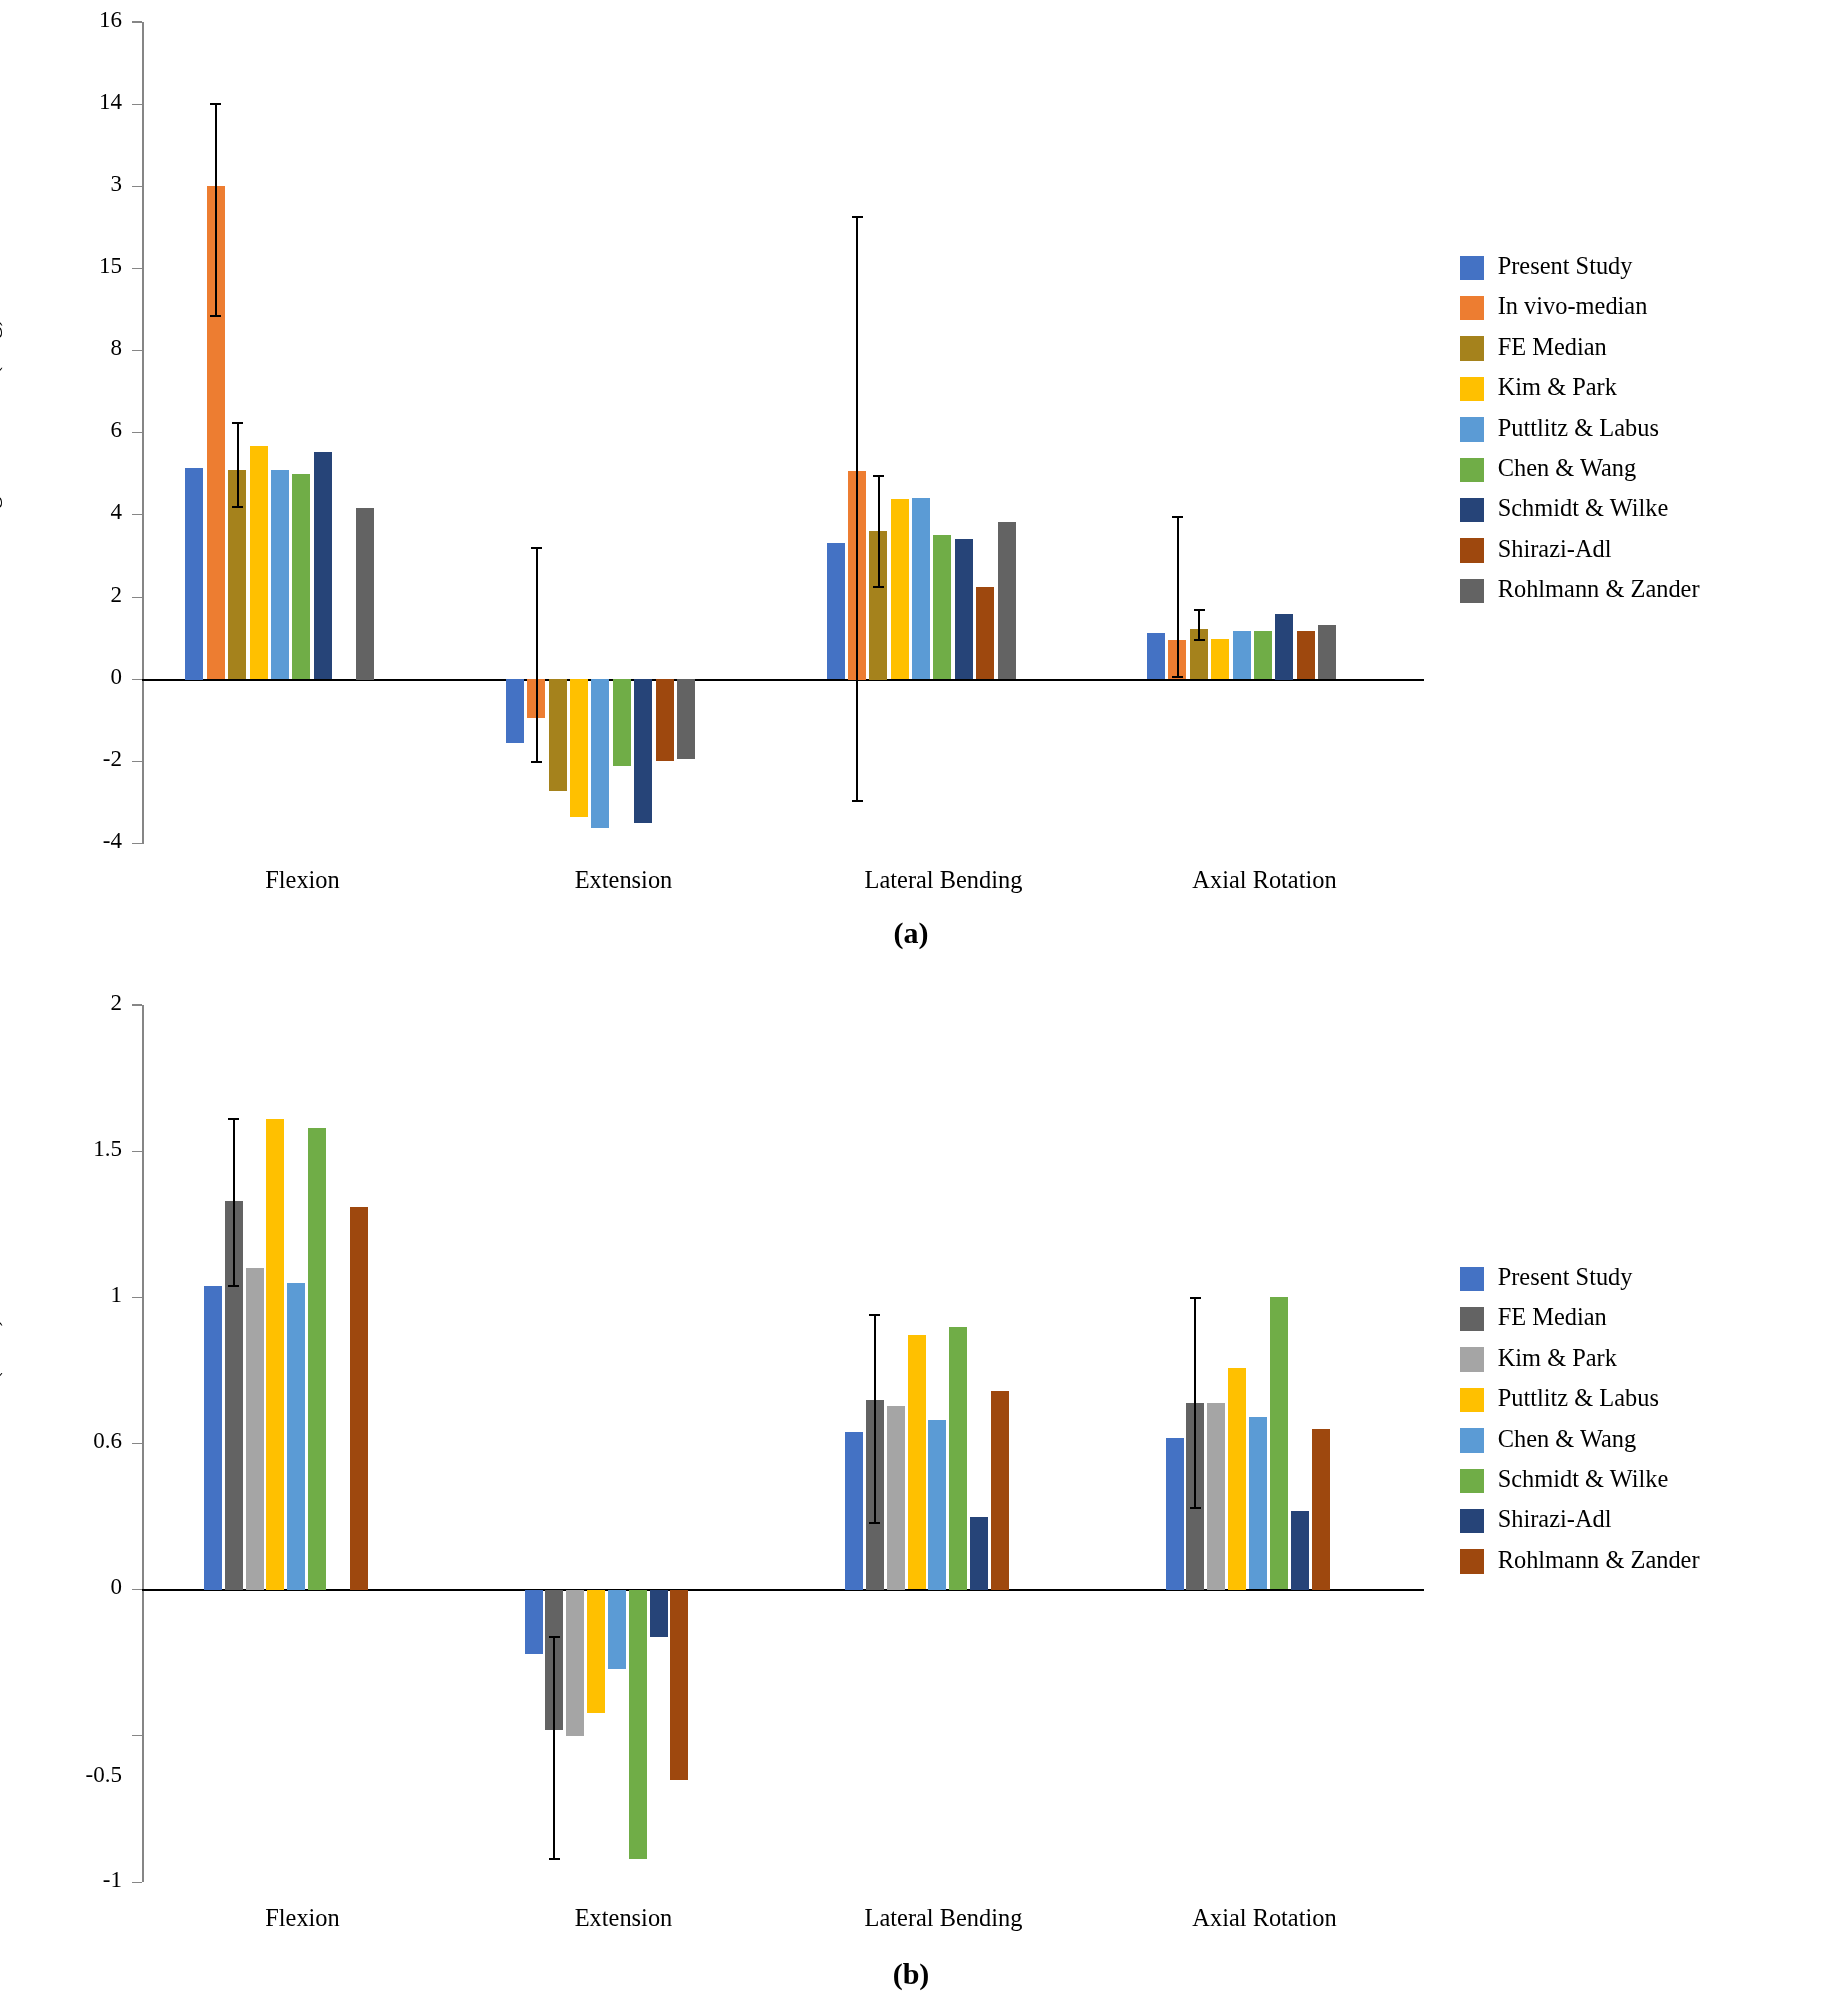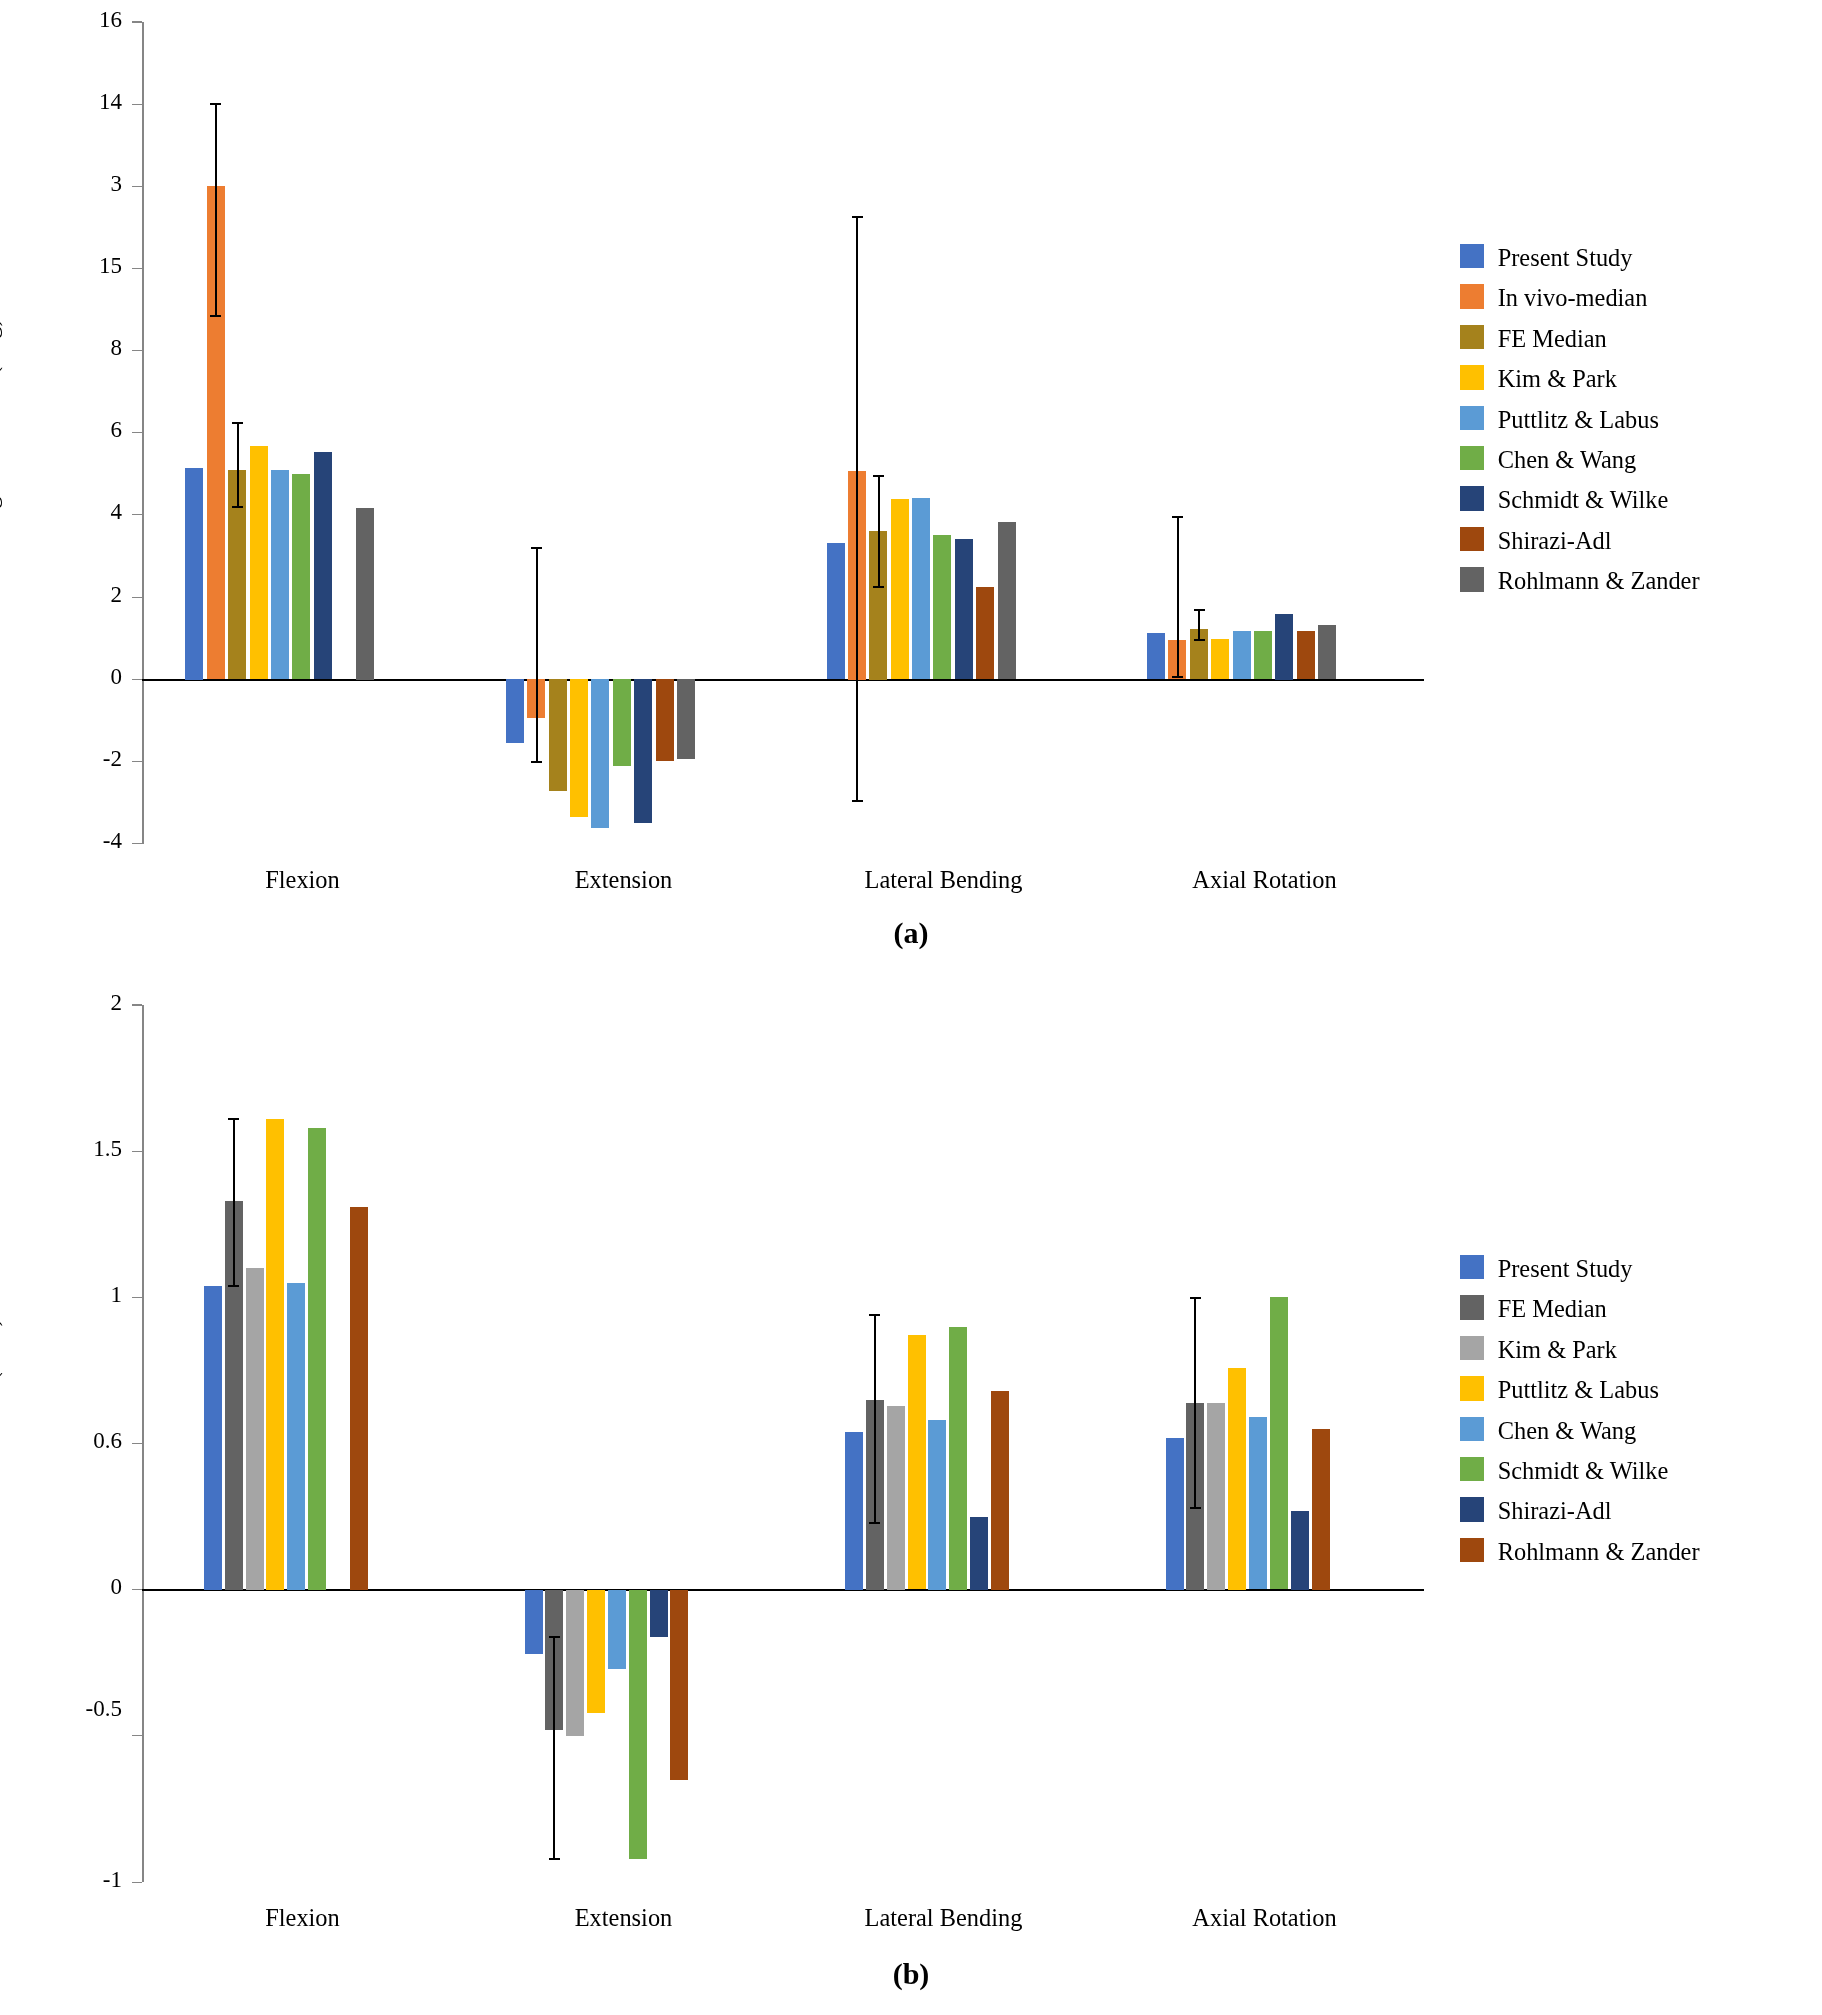--- a/index.html
+++ b/index.html
@@ -85,21 +85,21 @@
     position: absolute;
     font-size: 24.4px;
     text-align: center;
     white-space: nowrap;
   }
   .legend {
     position: absolute;
   }
   .legend-item {
     display: flex;
-    align-items: flex-start;
+    align-items: flex-end;
     height: 36px;
     margin-bottom: 4.4px;
   }
   .legend-swatch {
     width: 24.4px;
     height: 24.4px;
     margin-right: 13.3px;
     flex: 0 0 auto;
   }
   .legend-text {
@@ -241,21 +241,21 @@
       </div>
     <div class="panel-label" id="label-a" style="top:916px;">(a)</div>
   </div>
 
   <div class="panel" id="panel-b">
     <div class="plot" id="plot-b" style="left: 142px; top: 22px; width: 1282px; height: 877px;">
         <div class="yaxis-line" style="left: 0px; top: 0px; height: 877px;"></div>
         <div class="tickmark" style="left: -10px; top: 877px; width: 10px;"></div>
         <div class="ytick" style="width: 83px; left: -103px; top: 862px;">-1</div>
         <div class="tickmark" style="left: -10px; top: 730px; width: 10px;"></div>
-        <div class="ytick" style="width: 83px; left: -103px; top: 691px;">-0.5</div>
+        <div class="ytick" style="width: 83px; left: -103px; top: 757px;">-0.5</div>
         <div class="tickmark" style="left: -10px; top: 584px; width: 10px;"></div>
         <div class="ytick" style="width: 83px; left: -103px; top: 569px;">0</div>
         <div class="tickmark" style="left: -10px; top: 438px; width: 10px;"></div>
         <div class="ytick" style="width: 83px; left: -103px; top: 423px;">0.6</div>
         <div class="tickmark" style="left: -10px; top: 292px; width: 10px;"></div>
         <div class="ytick" style="width: 83px; left: -103px; top: 277px;">1</div>
         <div class="tickmark" style="left: -10px; top: 146px; width: 10px;"></div>
         <div class="ytick" style="width: 83px; left: -103px; top: 131px;">1.5</div>
         <div class="tickmark" style="left: -10px; top: -0.6px; width: 10px;"></div>
         <div class="ytick" style="width: 83px; left: -103px; top: -15.5px;">2</div>

